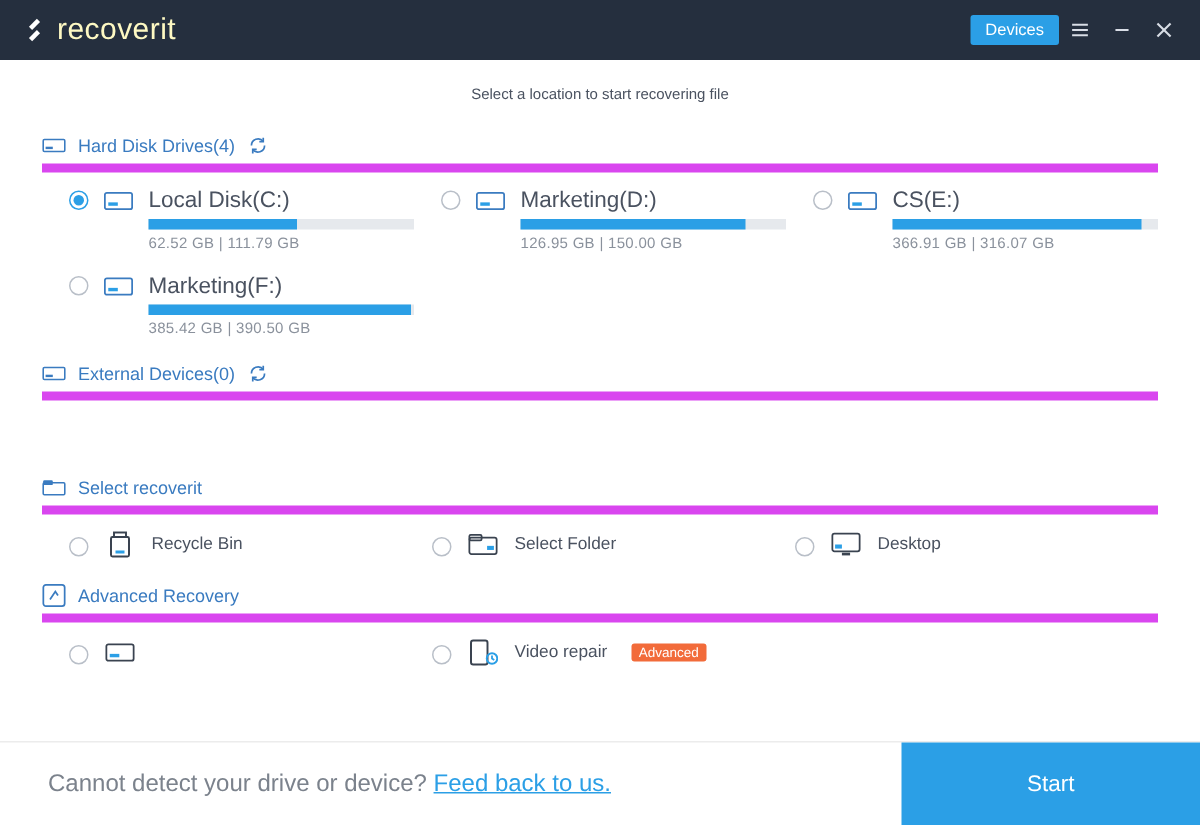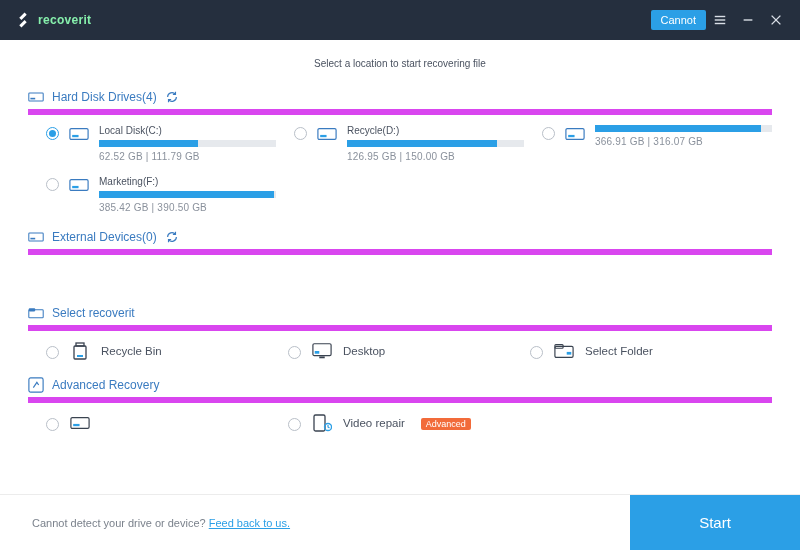--- a/index.html
+++ b/index.html
@@ -1,72 +1,72 @@
 <!DOCTYPE html>
 <html><head>
 <meta charset="utf-8">
 <style>
   * { box-sizing: border-box; margin: 0; padding: 0; }
   body { font-family: -apple-system, BlinkMacSystemFont, "Segoe UI", Arial, sans-serif; background: #f0f0f0; width: 800px; height: 550px; overflow: hidden; }
   .window { width: 800px; height: 550px; background: #fff; display: flex; flex-direction: column; box-shadow: 0 0 3px rgba(0,0,0,.2); }
   .titlebar { height: 40px; background: #252f3e; display: flex; align-items: center; padding: 0 10px 0 14px; }
   .logo { display: flex; align-items: center; gap: 6px; }
   .logo svg { width: 18px; height: 18px; }
-  .logo-text { color: #86efac; font-size: 12px; font-weight: 700; letter-spacing: .3px; }
+  .logo-text { color: #fef9c3; font-size: 20px; font-weight: 400; letter-spacing: .3px; }
   .tb-spacer { flex: 1; }
   .account-btn { background: #2b9fe6; color: #fff; font-size: 11px; padding: 4px 10px; border-radius: 2px; cursor: pointer; border: none; }
   .tb-icon { color: #d9dee6; width: 28px; height: 28px; display: flex; align-items: center; justify-content: center; cursor: pointer; font-size: 14px; }
   .tb-icon svg { width: 14px; height: 14px; }
   .body { flex: 1; padding: 18px 28px 0 28px; overflow: auto; }
   .heading { text-align: center; color: #4a5260; font-size: 10px; margin-bottom: 16px; }
   .section { margin-bottom: 6px; }
   .section-head { display: flex; align-items: center; gap: 8px; color: #3a7bc0; font-size: 12px; padding: 4px 0; border-bottom: 6px solid #d946ef; }
   .section-head .sh-icon { width: 16px; height: 16px; display:flex; align-items:center; justify-content:center; }
   .section-head .sh-icon svg { width:16px; height:16px; }
   .refresh { width:14px; height:14px; }
   .drives-grid { display: grid; grid-template-columns: 1fr 1fr 1fr; padding: 10px 0 6px 18px; column-gap: 18px; row-gap: 14px; }
   .drive { display: flex; gap: 10px; align-items: flex-start; }
   .radio { width: 13px; height: 13px; border: 1.5px solid #b9bfc8; border-radius: 50%; margin-top: 2px; position: relative; cursor: pointer; flex-shrink:0; }
   .radio.selected { border-color: #2b9fe6; }
   .radio.selected::after { content:""; position:absolute; inset:2px; border-radius:50%; background:#2b9fe6; }
   .drive-icon { width: 20px; flex-shrink:0; }
   .drive-icon svg { width:20px; height:18px; }
   .drive-body { flex:1; min-width:0; }
-  .drive-name { font-size: 10px; color: #4a5260; margin-bottom: 4px; }
+  .drive-name { font-size: 15px; color: #4a5260; margin-bottom: 4px; }
   .bar { height: 7px; background: #e6e9ed; position: relative; margin-bottom: 4px; }
   .bar-fill { height: 100%; background: #2b9fe6; }
   .drive-size { font-size: 10px; color: #8a919c; letter-spacing: .2px; }
   .loc-grid { display: grid; grid-template-columns: 1fr 1fr 1fr; padding: 10px 0 6px 18px; text-align: right; }
   .loc-item { display: flex; align-items: center; gap: 10px; }
   .loc-icon { width: 22px; display:flex; align-items:center; justify-content:center; }
   .loc-icon svg { width:20px; height:20px; }
   .loc-label { font-size: 11.5px; color: #4a5260; }
   .badge { background: #f26b3a; color:#fff; font-size:9px; padding:1px 5px; border-radius:2px; margin-left:16px; }
   .empty-section { height: 40px; }
   .footer { height: 56px; display:flex; align-items:center; padding: 0 0 0 32px; border-top: 1px solid #ececec; }
-  .footer-text { font-size: 11px; color: #7b828c; }
+  .footer-text { font-size: 16px; color: #7b828c; }
   .footer-link { color: #2b9fe6; text-decoration: underline; cursor:pointer; }
-  .start-btn { margin-left:auto; height:56px; width:170px; background:#2b9fe6; color:#fff; border:none; font-size:15px; cursor:pointer; }
+  .start-btn { margin-left:auto; height:56px; width:199px; background:#2b9fe6; color:#fff; border:none; font-size:15px; cursor:pointer; }
 </style>
 </head>
 <body>
 
 <div class="window">
   <div class="titlebar">
     <div class="logo">
       <svg viewBox="0 0 24 24">
           <g fill="#fff">
             <rect x="10" y="2" width="4" height="10" transform="rotate(45 12 7)"></rect>
             <rect x="10" y="12" width="4" height="10" transform="rotate(45 12 17)"></rect>
           </g>
         </svg>
       <span class="logo-text">recoverit</span>
     </div>
     <div class="tb-spacer"></div>
-    <button class="account-btn">Cannot</button>
+    <button class="account-btn">Devices</button>
     <div class="tb-icon">
       <svg viewBox="0 0 16 16">
           <g stroke="#d9dee6" stroke-width="1.6">
             <line x1="2" y1="4" x2="14" y2="4"></line>
             <line x1="2" y1="8" x2="14" y2="8"></line>
             <line x1="2" y1="12" x2="14" y2="12"></line>
           </g>
         </svg>
     </div>
     <div class="tb-icon">
@@ -120,34 +120,35 @@
               <div class="drive-size">62.52  GB | 111.79  GB</div>
             </div>
           </div>
           <div class="drive">
             <div class="radio"></div>
             <div class="drive-icon"><svg viewBox="0 0 22 18">
                 <rect x="1" y="3" width="20" height="12" rx="1.5" fill="none" stroke="#3a7bc0" stroke-width="1.3"></rect>
                 <rect x="3.5" y="10" width="7" height="2.5" fill="#2b9fe6"></rect>
               </svg></div>
             <div class="drive-body">
-              <div class="drive-name">Recycle(D:)</div>
+              <div class="drive-name">Marketing(D:)</div>
               <div class="bar">
                 <div class="bar-fill" style="width:84.63333333333334%"></div>
               </div>
               <div class="drive-size">126.95  GB | 150.00  GB</div>
             </div>
           </div>
           <div class="drive">
             <div class="radio"></div>
             <div class="drive-icon"><svg viewBox="0 0 22 18">
                 <rect x="1" y="3" width="20" height="12" rx="1.5" fill="none" stroke="#3a7bc0" stroke-width="1.3"></rect>
                 <rect x="3.5" y="10" width="7" height="2.5" fill="#2b9fe6"></rect>
               </svg></div>
             <div class="drive-body">
+              <div class="drive-name">CS(E:)</div>
               <div class="bar">
                 <div class="bar-fill" style="width:93.83887468030692%"></div>
               </div>
               <div class="drive-size">366.91  GB | 316.07  GB</div>
             </div>
           </div>
           <div class="drive">
             <div class="radio"></div>
             <div class="drive-icon"><svg viewBox="0 0 22 18">
                 <rect x="1" y="3" width="20" height="12" rx="1.5" fill="none" stroke="#3a7bc0" stroke-width="1.3"></rect>
@@ -203,38 +204,38 @@
                 <rect x="4" y="5" width="12" height="13" rx="1" fill="none" stroke="#3a4350" stroke-width="1.3"></rect>
                 <rect x="6" y="2" width="8" height="3" fill="none" stroke="#3a4350" stroke-width="1.3"></rect>
                 <rect x="7" y="14" width="6" height="2" fill="#2b9fe6"></rect>
               </svg>
             </div>
             <div class="loc-label">Recycle Bin</div>
           </div>
           <div class="loc-item">
             <div class="radio"></div>
             <div class="loc-icon">
+              <svg viewBox="0 0 22 18">
+                <rect x="1" y="4" width="20" height="12" rx="1.5" fill="none" stroke="#3a4350" stroke-width="1.3"></rect>
+                <rect x="1" y="2" width="9" height="4" rx="1" fill="none" stroke="#3a4350" stroke-width="1.3"></rect>
+                <rect x="14" y="10" width="5" height="3" fill="#2b9fe6"></rect>
+              </svg>
+            </div>
+            <div class="loc-label">Select Folder</div>
+          </div>
+          <div class="loc-item">
+            <div class="radio"></div>
+            <div class="loc-icon">
               <svg viewBox="0 0 22 20">
                 <rect x="1" y="2" width="20" height="13" rx="1.5" fill="none" stroke="#3a4350" stroke-width="1.3"></rect>
                 <rect x="8" y="16" width="6" height="2" fill="#3a4350"></rect>
                 <rect x="3" y="10" width="5" height="3" fill="#2b9fe6"></rect>
               </svg>
             </div>
             <div class="loc-label">Desktop</div>
-          </div>
-          <div class="loc-item">
-            <div class="radio"></div>
-            <div class="loc-icon">
-              <svg viewBox="0 0 22 18">
-                <rect x="1" y="4" width="20" height="12" rx="1.5" fill="none" stroke="#3a4350" stroke-width="1.3"></rect>
-                <rect x="1" y="2" width="9" height="4" rx="1" fill="none" stroke="#3a4350" stroke-width="1.3"></rect>
-                <rect x="14" y="10" width="5" height="3" fill="#2b9fe6"></rect>
-              </svg>
-            </div>
-            <div class="loc-label">Select Folder</div>
           </div>
         </div>
     </div>
 
     <div class="section">
       <div class="section-head">
         <span class="sh-icon">
           <svg viewBox="0 0 18 18">
               <rect x="1" y="1" width="16" height="16" rx="2" fill="none" stroke="#3a7bc0" stroke-width="1.3"></rect>
               <path d="M6 12l4-6 2 3" fill="none" stroke="#3a7bc0" stroke-width="1.3"></path>

